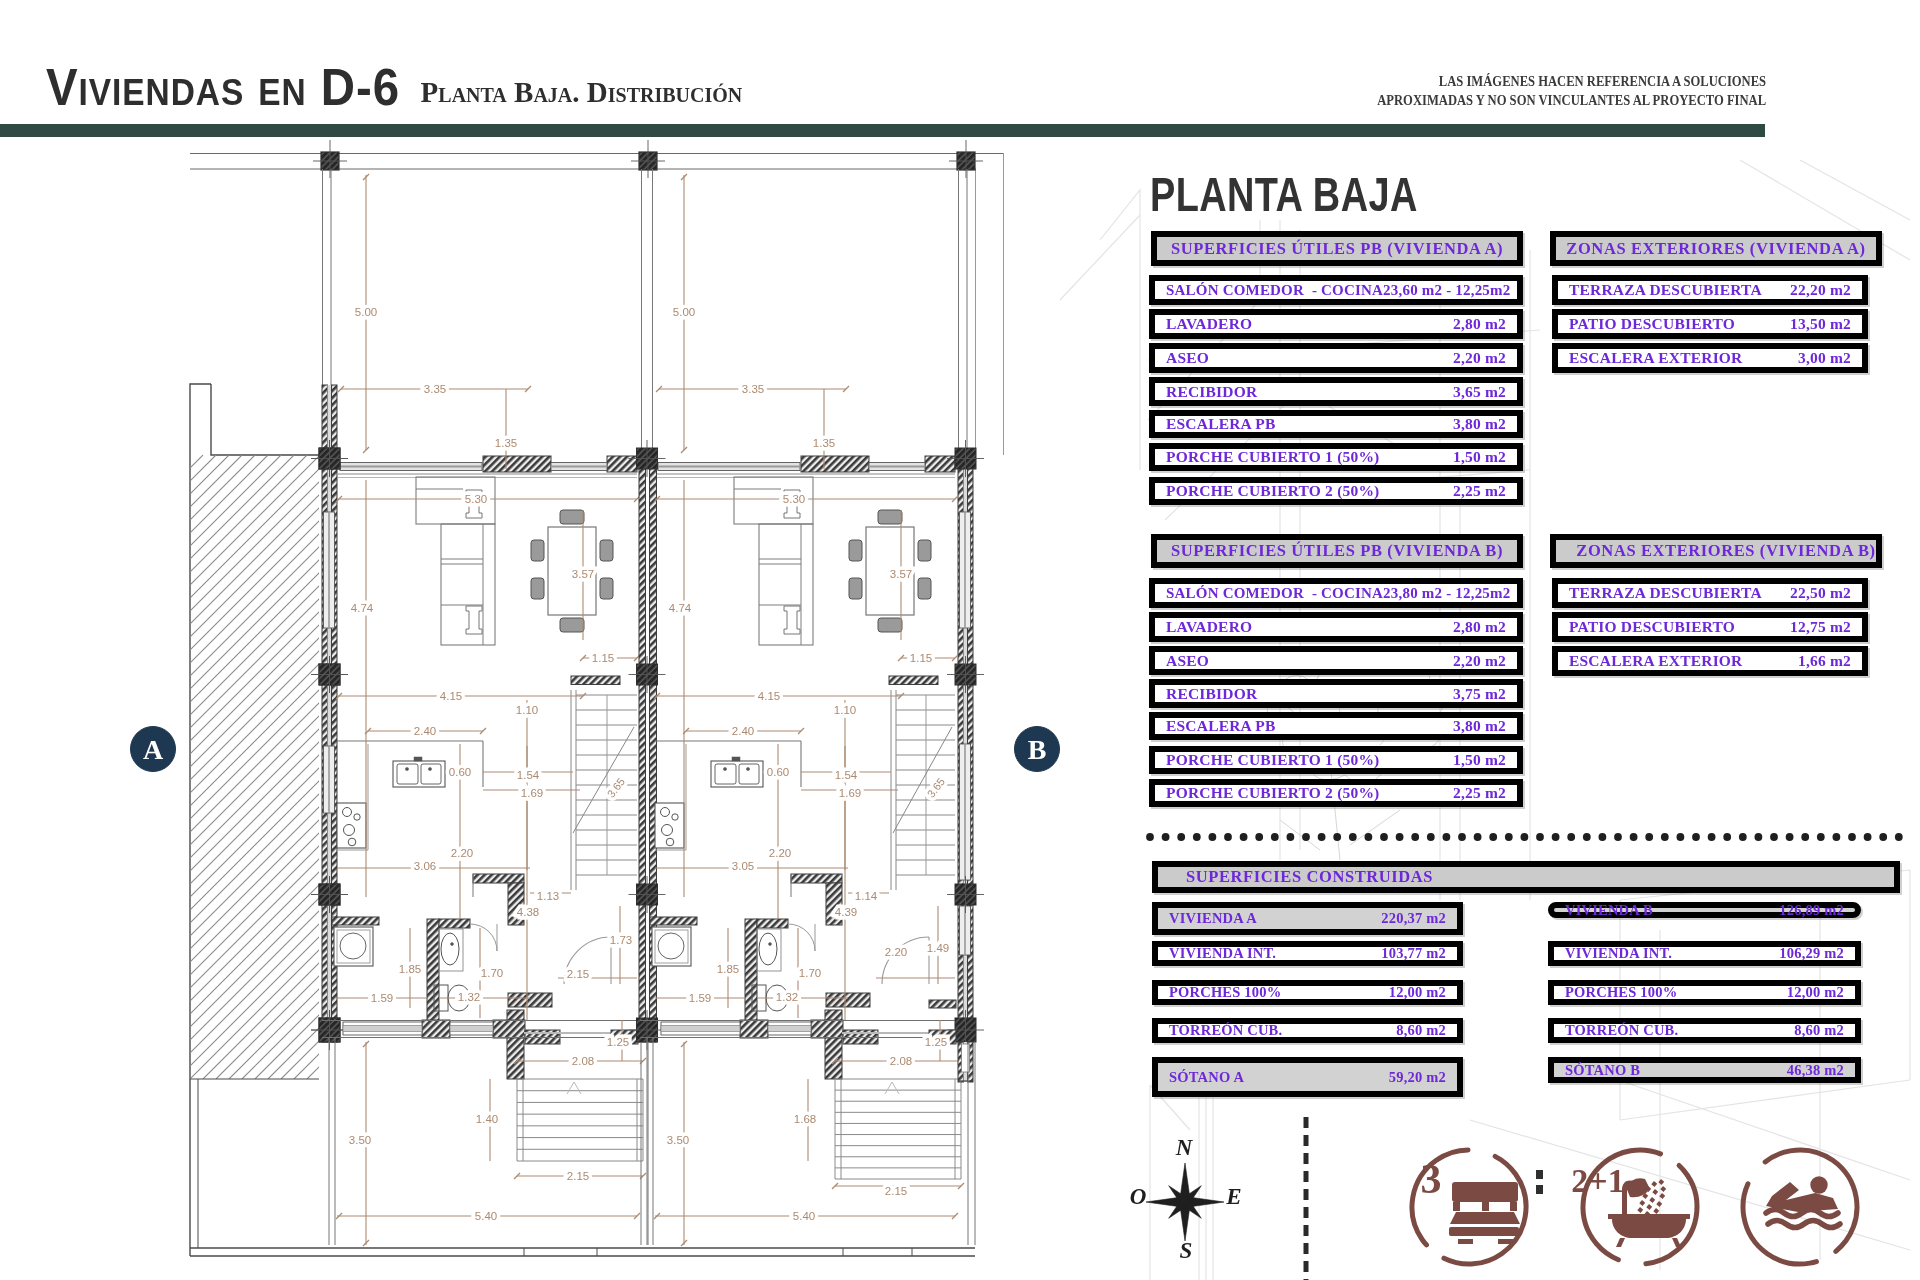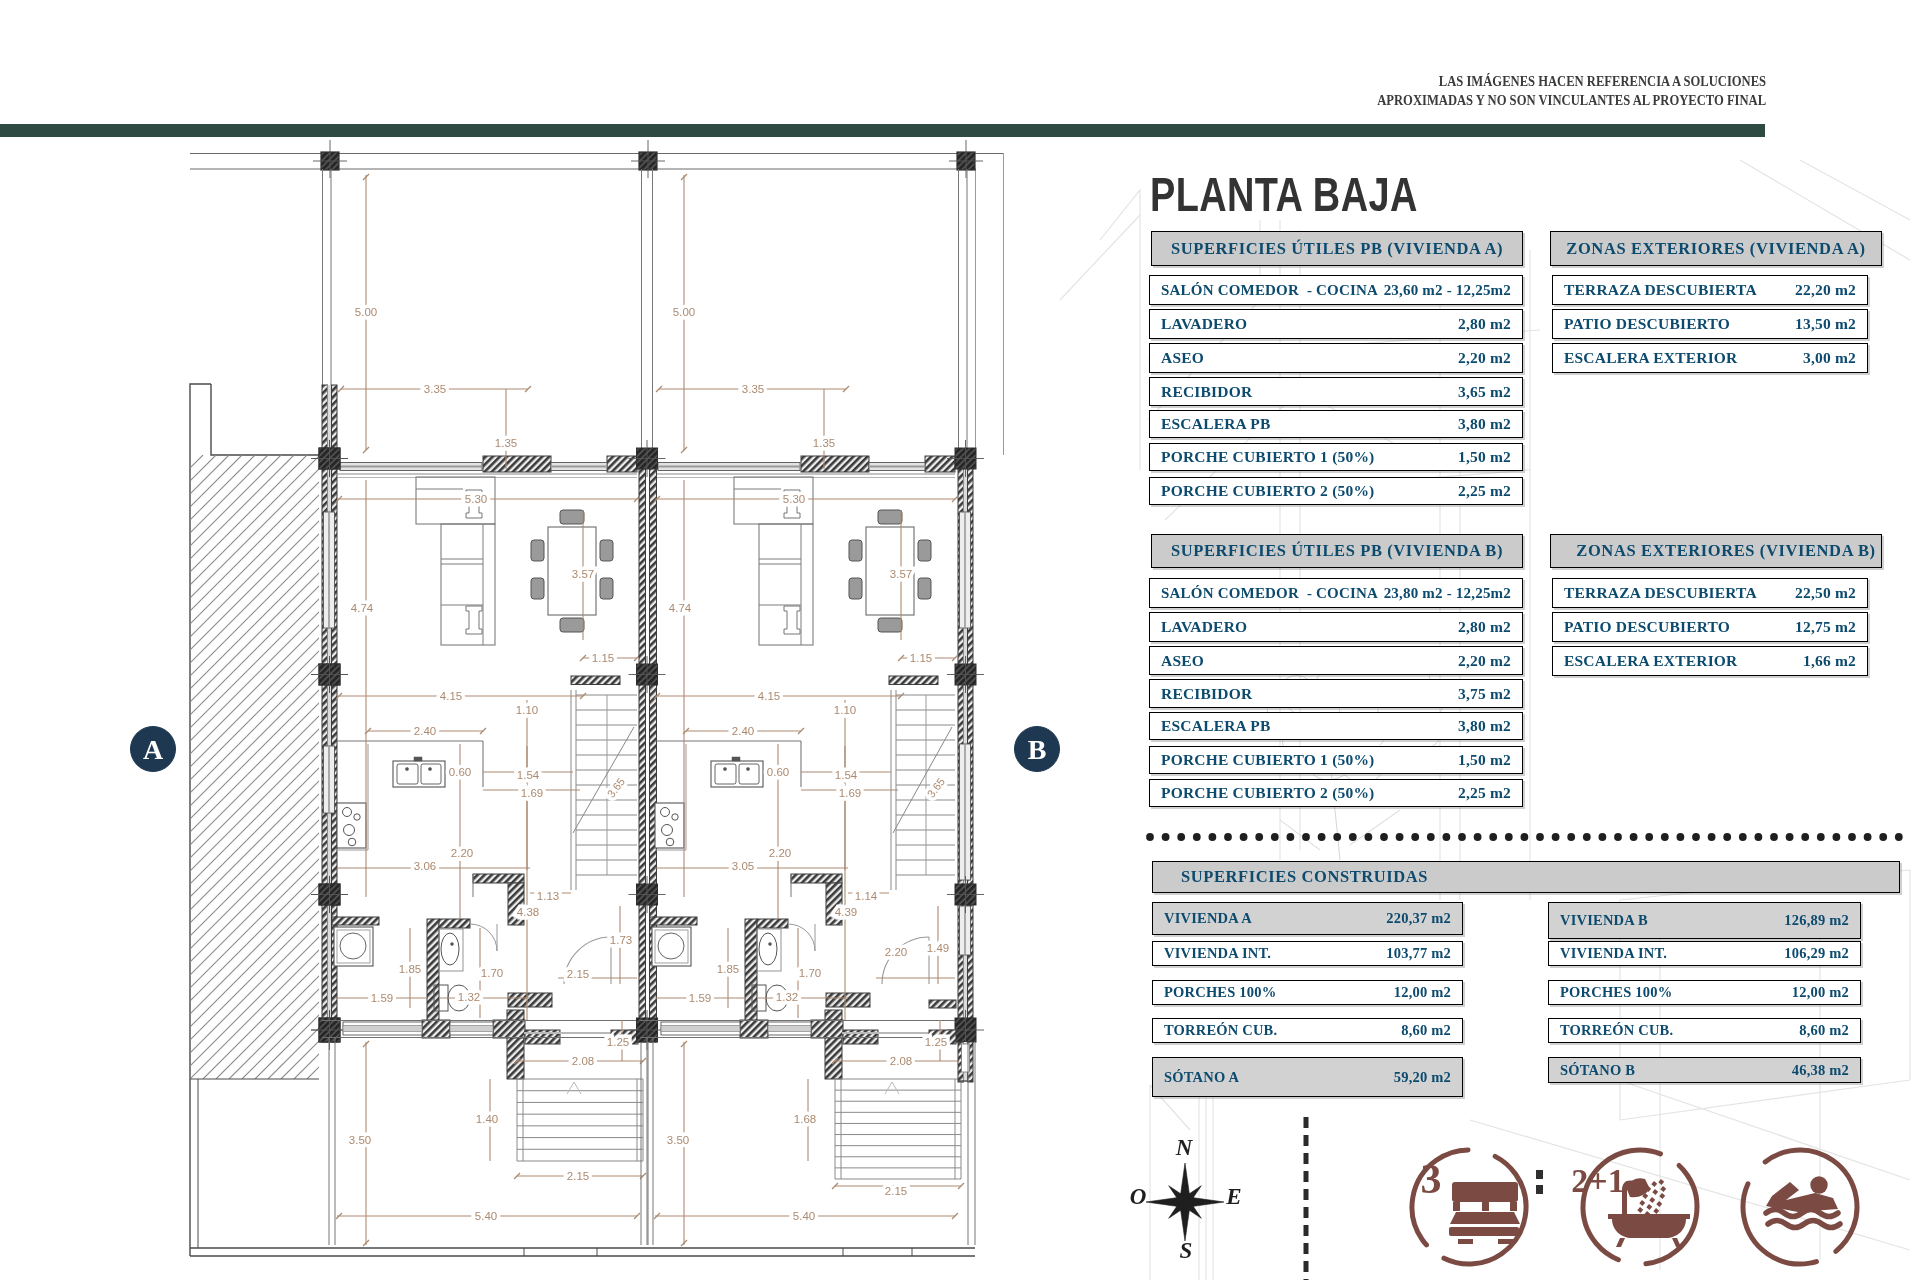--- a/index.html
+++ b/index.html
@@ -9,22 +9,22 @@
 #title { position:absolute; left:46px; top:58px; white-space:nowrap; color:#2e2e2e; }
 #title .t1 { font-family:"Liberation Sans",sans-serif; font-weight:bold; font-variant:small-caps;
   font-size:51px; letter-spacing:1px; display:inline-block; transform:scaleX(0.93); transform-origin:left; }
 #title .t2 { font-family:"Liberation Serif",serif; font-weight:bold; font-variant:small-caps;
   font-size:29px; letter-spacing:0px; margin-left:-6px; position:relative; top:-3px; }
 #disc { position:absolute; right:154px; top:72px; text-align:right; font-weight:bold;
   font-size:14px; line-height:19px; color:#3b3b3b; letter-spacing:0px; transform:scaleX(0.9); transform-origin:right; }
 #band { position:absolute; left:0; top:124px; width:1765px; height:13px; background:#2e4a42; }
 #pb { position:absolute; left:1150px; top:167px; font-family:"Liberation Sans",sans-serif;
   font-weight:bold; font-size:48px; color:#333; letter-spacing:0.5px; transform:scaleX(0.79); transform-origin:left; white-space:nowrap; }
-.row { position:absolute; display:flex; align-items:center; border:1px solid #000000;
-  font-weight:bold; color:#0c4a6e; white-space:nowrap; letter-spacing:0.2px;
+.row { position:absolute; display:flex; align-items:center; border:6px solid #000000;
+  font-weight:bold; color:#6d28d9; white-space:nowrap; letter-spacing:0.2px;
   box-shadow:2px 2px 0 rgba(120,120,120,0.35); }
 .row .v { margin-left:auto; }
 .hdr { background:#cbcbcb; justify-content:center; letter-spacing:0.6px; }
 </style></head>
 <body>
 <div id="page">
 <svg class="plan" width="1920" height="1280" viewBox="0 0 1920 1280">
 <defs>
 <pattern id="wh" width="5" height="5" patternUnits="userSpaceOnUse" patternTransform="rotate(-45)">
   <rect width="5" height="5" fill="#ececec"></rect>
@@ -739,20 +739,21 @@
       <circle cx="1800" cy="1207" r="57" fill="none" stroke="#7b4b43" stroke-width="5" stroke-dasharray="150 22 130 28" transform="rotate(-100 1800 1207)" stroke-linecap="round"></circle>
       <g fill="#7b4b43" stroke="none">
         <circle cx="1819" cy="1185" r="8.7"></circle>
         <path d="M1766 1206 L1772 1196 L1790 1182 L1799 1190 L1786 1200 L1815 1193 L1833 1198 L1838 1209 L1798 1212 Z"></path>
       </g>
       <g fill="none" stroke="#7b4b43" stroke-width="5.5" stroke-linecap="round">
         <path d="M1766 1213 q9 -7 18 0 q9 7 18 0 q9 -7 18 0 q9 7 18 0"></path>
         <path d="M1768 1224 q9 -7 18 0 q9 7 18 0 q9 -7 18 0 q9 7 18 0"></path>
       </g>
 </svg>
+<div id="title"><span class="t1">Viviendas en D-6</span><span class="t2">Planta Baja. Distribución</span></div>
     <div id="disc">LAS IMÁGENES HACEN REFERENCIA A SOLUCIONES<br>APROXIMADAS Y NO SON VINCULANTES AL PROYECTO FINAL</div>
     <div id="band"></div>
     <div id="pb">PLANTA BAJA</div>
     <div class="row hdr" style="left:1151px;top:231px;width:372px;height:35px;font-size:16.5px;">SUPERFICIES ÚTILES PB (VIVIENDA A)</div>
     <div class="row" style="left:1149px;top:275px;width:374px;height:30px;background:#fff;font-size:15px;padding:0 11px;">SALÓN COMEDOR&nbsp; - COCINA<span class="v">23,60 m2 - 12,25m2</span></div>
     <div class="row" style="left:1149px;top:309px;width:374px;height:30px;background:#fff;font-size:15.5px;padding:0 11px;">LAVADERO<span class="v">2,80 m2</span></div>
     <div class="row" style="left:1149px;top:343px;width:374px;height:30px;background:#fff;font-size:15.5px;padding:0 11px;">ASEO<span class="v">2,20 m2</span></div>
     <div class="row" style="left:1149px;top:377px;width:374px;height:29px;background:#fff;font-size:15.5px;padding:0 11px;">RECIBIDOR<span class="v">3,65 m2</span></div>
     <div class="row" style="left:1149px;top:410px;width:374px;height:28px;background:#fff;font-size:15.5px;padding:0 11px;">ESCALERA PB<span class="v">3,80 m2</span></div>
     <div class="row" style="left:1149px;top:443px;width:374px;height:28px;background:#fff;font-size:15.5px;padding:0 11px;">PORCHE CUBIERTO 1 (50%)<span class="v">1,50 m2</span></div>
@@ -774,17 +775,17 @@
     <div class="row" style="left:1552px;top:612px;width:316px;height:30px;background:#fff;font-size:15.5px;padding:0 11px;">PATIO DESCUBIERTO<span class="v">12,75 m2</span></div>
     <div class="row" style="left:1552px;top:646px;width:316px;height:30px;background:#fff;font-size:15.5px;padding:0 11px;">ESCALERA EXTERIOR<span class="v">1,66 m2</span></div>
     <div class="row hdr" style="left:1152px;top:861px;width:748px;height:32px;font-size:16.5px;">
       <span style="margin-right:auto;margin-left:28px;">SUPERFICIES CONSTRUIDAS</span>
     </div>
     <div class="row" style="left:1152px;top:902px;width:311px;height:33px;background:#d2d2d2;font-size:14.5px;padding:0 11px;">VIVIENDA A<span class="v">220,37 m2</span></div>
     <div class="row" style="left:1152px;top:941px;width:311px;height:25px;background:#fff;font-size:14.5px;padding:0 11px;">VIVIENDA INT.<span class="v">103,77 m2</span></div>
     <div class="row" style="left:1152px;top:980px;width:311px;height:25px;background:#fff;font-size:14.5px;padding:0 11px;">PORCHES 100%<span class="v">12,00 m2</span></div>
     <div class="row" style="left:1152px;top:1018px;width:311px;height:25px;background:#fff;font-size:14.5px;padding:0 11px;">TORREÓN CUB.<span class="v">8,60 m2</span></div>
     <div class="row" style="left:1152px;top:1057px;width:311px;height:40px;background:#d2d2d2;font-size:14.5px;padding:0 11px;">SÓTANO A<span class="v">59,20 m2</span></div>
-    <div class="row" style="left:1548px;top:902px;width:313px;height:37px;background:#d2d2d2;font-size:14.5px;padding:0 11px;">VIVIENDA B<span class="v">126,89 m2</span></div>
+    <div class="row" style="left:1548px;top:902px;width:313px;height:16px;background:#d2d2d2;font-size:14.5px;padding:0 11px;border-radius:12px;">VIVIENDA B<span class="v">126,89 m2</span></div>
     <div class="row" style="left:1548px;top:941px;width:313px;height:25px;background:#fff;font-size:14.5px;padding:0 11px;">VIVIENDA INT.<span class="v">106,29 m2</span></div>
     <div class="row" style="left:1548px;top:980px;width:313px;height:25px;background:#fff;font-size:14.5px;padding:0 11px;">PORCHES 100%<span class="v">12,00 m2</span></div>
     <div class="row" style="left:1548px;top:1018px;width:313px;height:25px;background:#fff;font-size:14.5px;padding:0 11px;">TORREÓN CUB.<span class="v">8,60 m2</span></div>
     <div class="row" style="left:1548px;top:1057px;width:313px;height:26px;background:#d2d2d2;font-size:14.5px;padding:3px 11px;">SÓTANO B<span class="v">46,38 m2</span></div>
 </div>
 </body></html>

